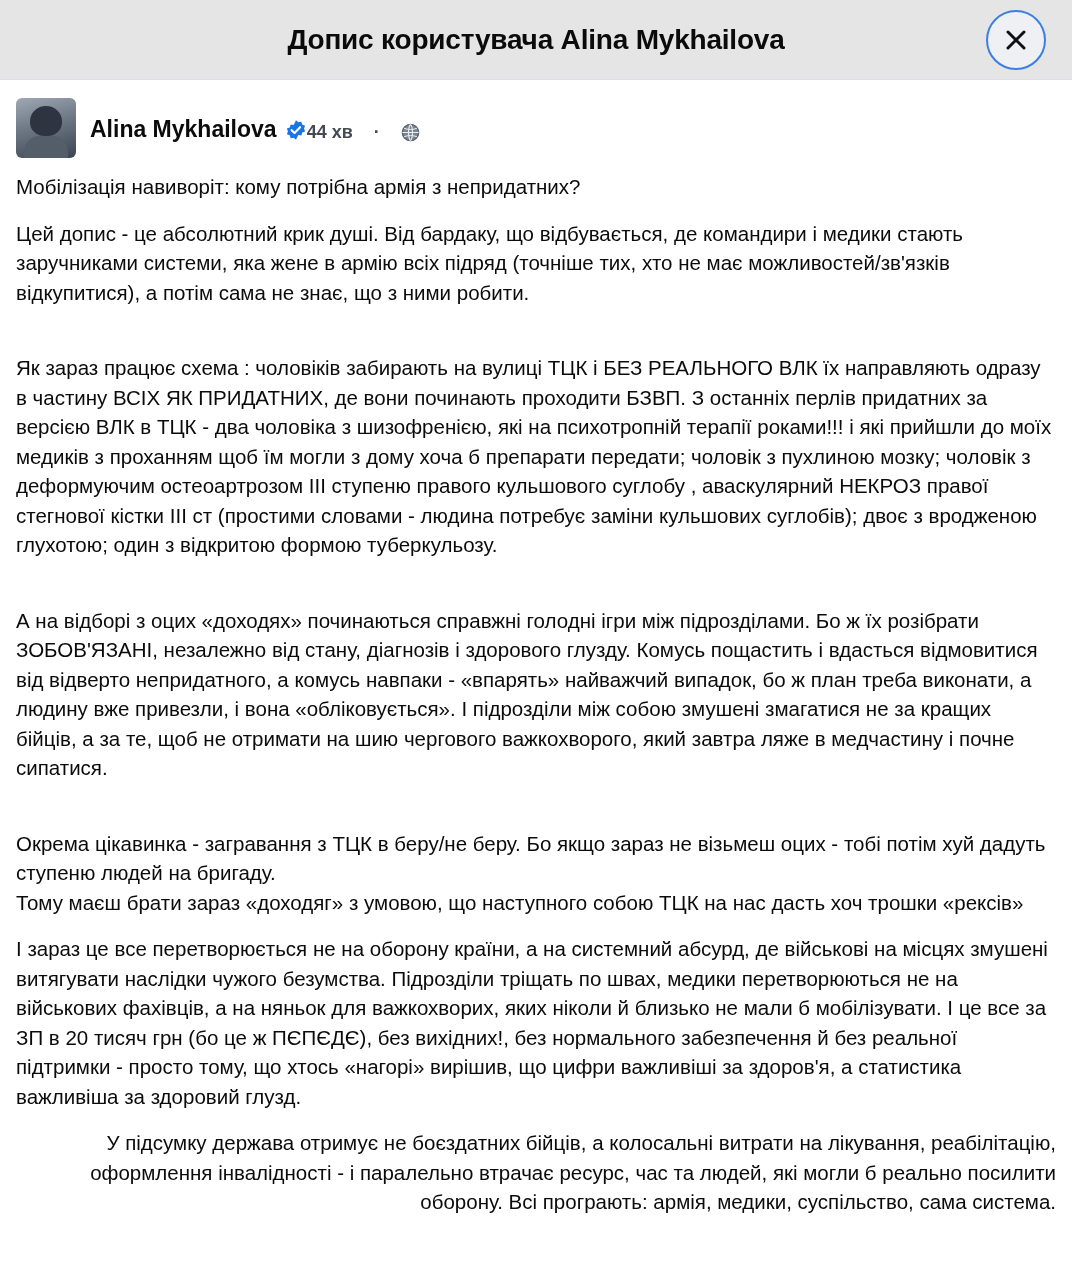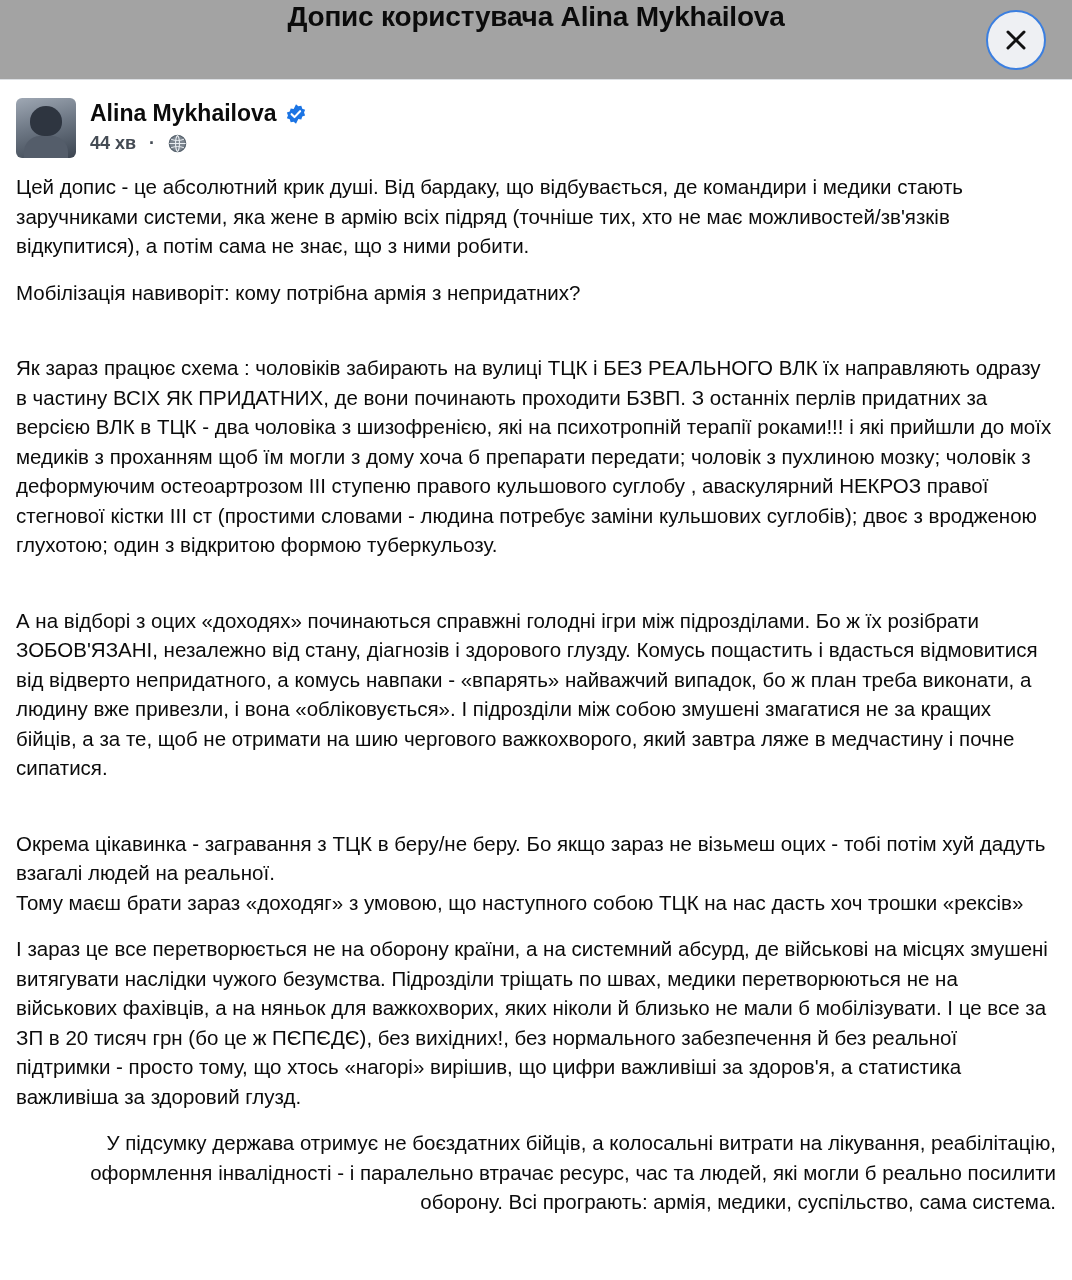--- a/index.html
+++ b/index.html
@@ -18,24 +18,24 @@
   .dialog {
     width: 1072px;
     position: relative;
   }
 
   
   .dialog-header {
     position: relative;
     height: 80px;
     display: flex;
-    align-items: flex-start;
+    align-items: center;
     justify-content: center;
     border-bottom: 1px solid #dcdfe3;
-    background: #a3a3a3;
+    background: #e5e5e5;
   }
   .dialog-title {
     font-size: 28px;
     font-weight: bold;
     color: #0b0b0b;
     letter-spacing: -0.2px;
     text-align: center;
     padding: 0 110px;
     line-height: 1.2;
   }
@@ -90,43 +90,43 @@
     position: absolute;
     left: 8px;
     bottom: 0;
     width: 44px;
     height: 22px;
     border-radius: 16px 16px 0 0;
     background: #545d6a;
   }
   .author-block {
     display: flex;
-    flex-direction: column;
     justify-content: center;
     padding-top: 2px;
+    margin-top: 16px;
   }
   .author-line {
     display: flex;
     align-items: center;
     gap: 8px;
   }
   .author-name {
     font-size: 23px;
     font-weight: bold;
     color: #0b0b0b;
   }
   .verified-badge {
     width: 22px;
     height: 22px;
     flex: 0 0 auto;
   }
   .meta-line {
     display: flex;
     align-items: center;
-    gap: 13px;
+    gap: 21px;
     margin-top: 6px;
     font-size: 18px;
     font-weight: bold;
     color: #444b54;
   }
   .meta-dot { color: #444b54; font-weight: bold; }
   .globe-icon { width: 19px; height: 19px; display: block; }
 
   
   .post-body {
@@ -183,24 +183,24 @@
               <circle cx="9.5" cy="9.5" r="8.2" fill="none" stroke="#55606b" stroke-width="1.2"></circle>
               <path d="M1.3 9.5h16.4M9.5 1.3c2.6 2.6 2.6 13.8 0 16.4M9.5 1.3c-2.6 2.6-2.6 13.8 0 16.4" fill="none" stroke="#e9edf1" stroke-width="1.1"></path>
               <path d="M3.0 5.2c3.6 1.7 9.4 1.7 13.0 0M3.0 13.8c3.6-1.7 9.4-1.7 13.0 0" fill="none" stroke="#e9edf1" stroke-width="1.0"></path>
             </svg>
           </span>
         </div>
       </div>
     </div>
 
     <div class="post-body">
+      <p>Мобілізація навиворіт: кому потрібна армія з непридатних?</p>
       <p>Цей допис - це абсолютний крик душі. Від бардаку, що відбувається, де командири і медики стають заручниками системи, яка жене в армію всіх підряд (точніше тих, хто не має можливостей/зв'язків відкупитися), а потім сама не знає, що з ними робити.</p>
-      <p>Мобілізація навиворіт: кому потрібна армія з непридатних?</p>
       <p class="tight">Як зараз працює схема : чоловіків забирають на вулиці ТЦК і БЕЗ РЕАЛЬНОГО ВЛК їх направляють одразу в частину ВСІХ ЯК ПРИДАТНИХ, де вони починають проходити БЗВП. З останніх перлів придатних за версією ВЛК в ТЦК - два чоловіка з шизофренією, які на психотропній терапії роками!!! і які прийшли до моїх медиків з проханням щоб їм могли з дому хоча б препарати передати; чоловік з пухлиною мозку; чоловік з деформуючим остеоартрозом ІІІ ступеню правого кульшового суглобу , аваскулярний НЕКРОЗ правої стегнової кістки ІІІ ст (простими словами - людина потребує заміни кульшових суглобів); двоє з вродженою глухотою; один з відкритою формою туберкульозу.</p>
       <p class="tight">А на відборі з оцих «доходях» починаються справжні голодні ігри між підрозділами. Бо ж їх розібрати ЗОБОВ'ЯЗАНІ, незалежно від стану, діагнозів і здорового глузду. Комусь пощастить і вдасться відмовитися від відверто непридатного, а комусь навпаки - «впарять» найважчий випадок, бо ж план треба виконати, а людину вже привезли, і вона «обліковується». І підрозділи між собою змушені змагатися не за кращих бійців, а за те, щоб не отримати на шию чергового важкохворого, який завтра ляже в медчастину і почне сипатися.</p>
-      <p class="tight">Окрема цікавинка - загравання з ТЦК в беру/не беру. Бо якщо зараз не візьмеш оцих - тобі потім хуй дадуть взагалі людей на реальної.</p>
+      <p class="tight">Окрема цікавинка - загравання з ТЦК в беру/не беру. Бо якщо зараз не візьмеш оцих - тобі потім хуй дадуть ступеню людей на бригаду.</p>
       <p>Тому маєш брати зараз «доходяг» з умовою, що наступного собою ТЦК на нас дасть хоч трошки «рексів»</p>
       <p>І зараз це все перетворюється не на оборону країни, а на системний абсурд, де військові на місцях змушені витягувати наслідки чужого безумства. Підрозділи тріщать по швах, медики перетворюються не на військових фахівців, а на няньок для важкохворих, яких ніколи й близько не мали б мобілізувати. І це все за ЗП в 20 тисяч грн (бо це ж ПЄПЄДЄ), без вихідних!, без нормального забезпечення й без реальної підтримки - просто тому, що хтось «нагорі» вирішив, що цифри важливіші за здоров'я, а статистика важливіша за здоровий глузд.</p>
       <p>У підсумку держава отримує не боєздатних бійців, а колосальні витрати на лікування, реабілітацію, оформлення інвалідності - і паралельно втрачає ресурс, час та людей, які могли б реально посилити оборону. Всі програють: армія, медики, суспільство, сама система.</p>
     </div>
 
   </div>
 </div>
 
 </body></html>

